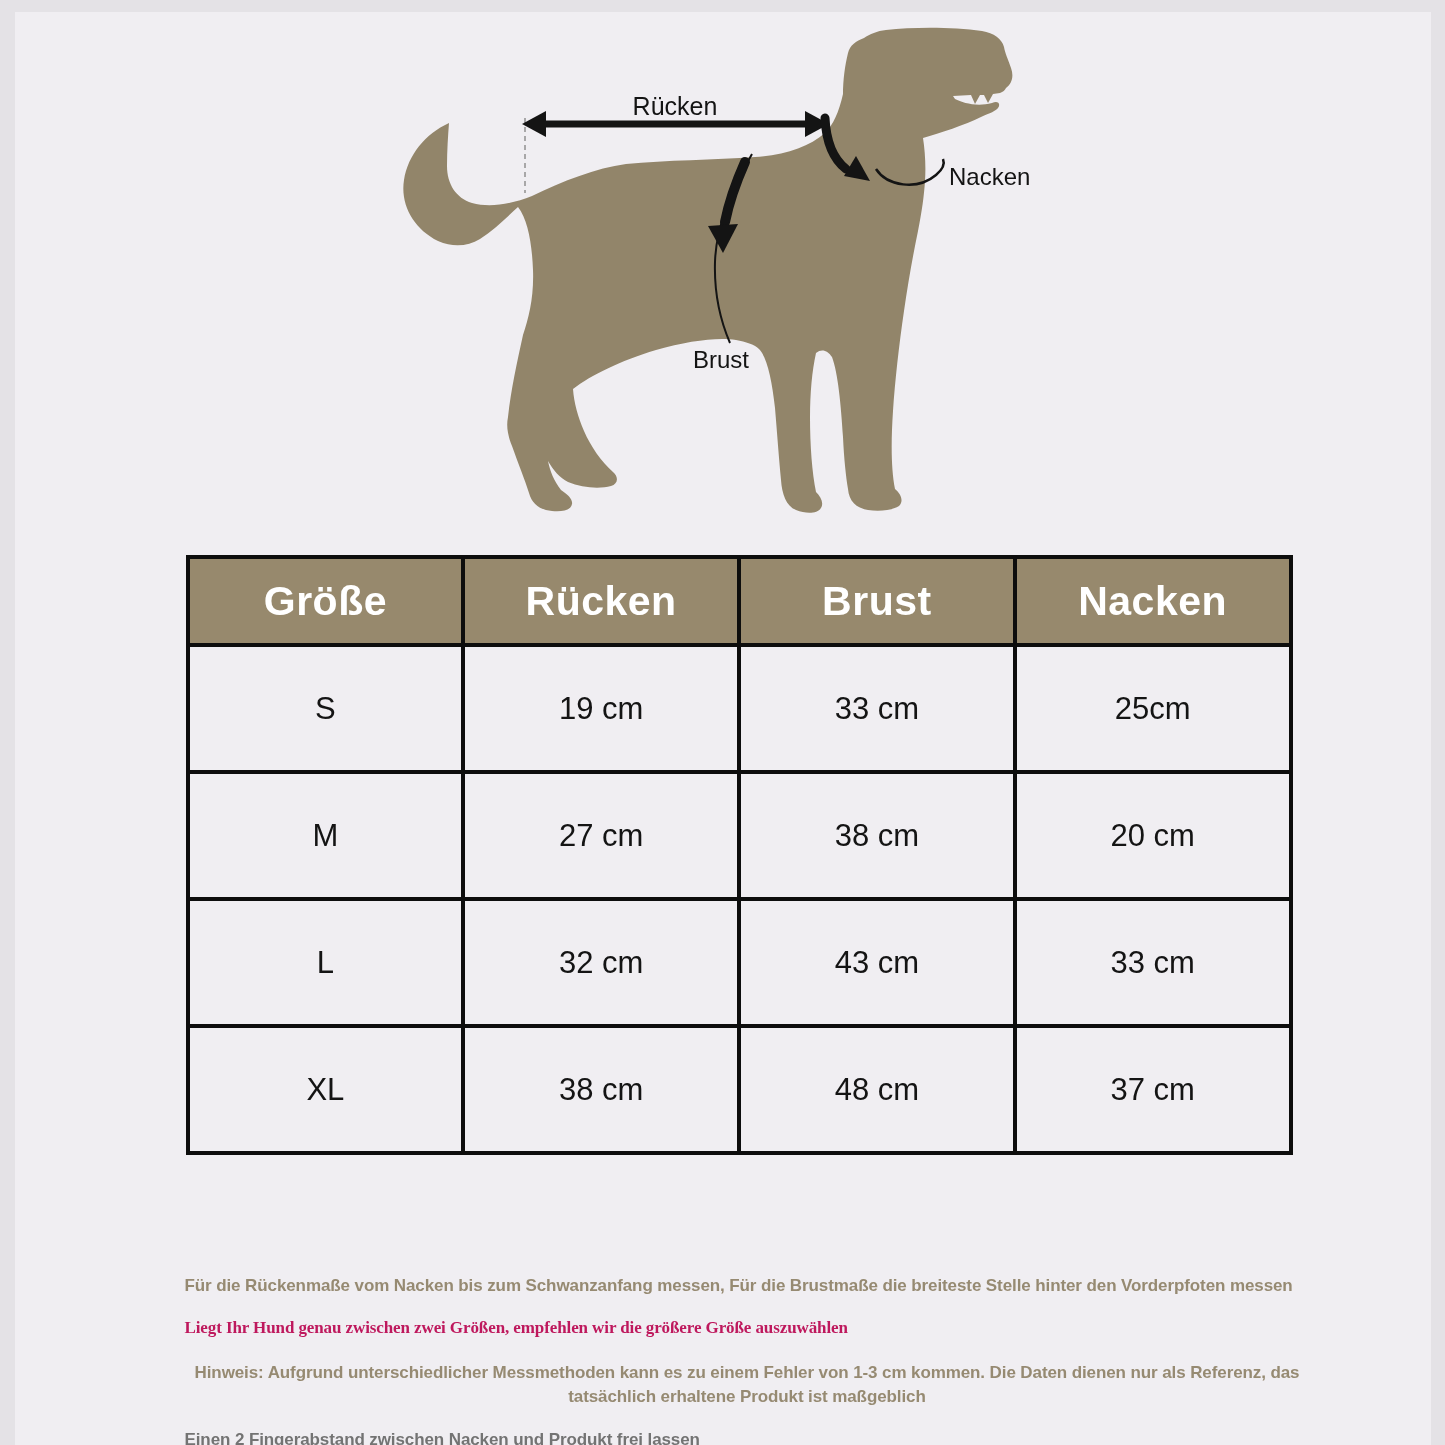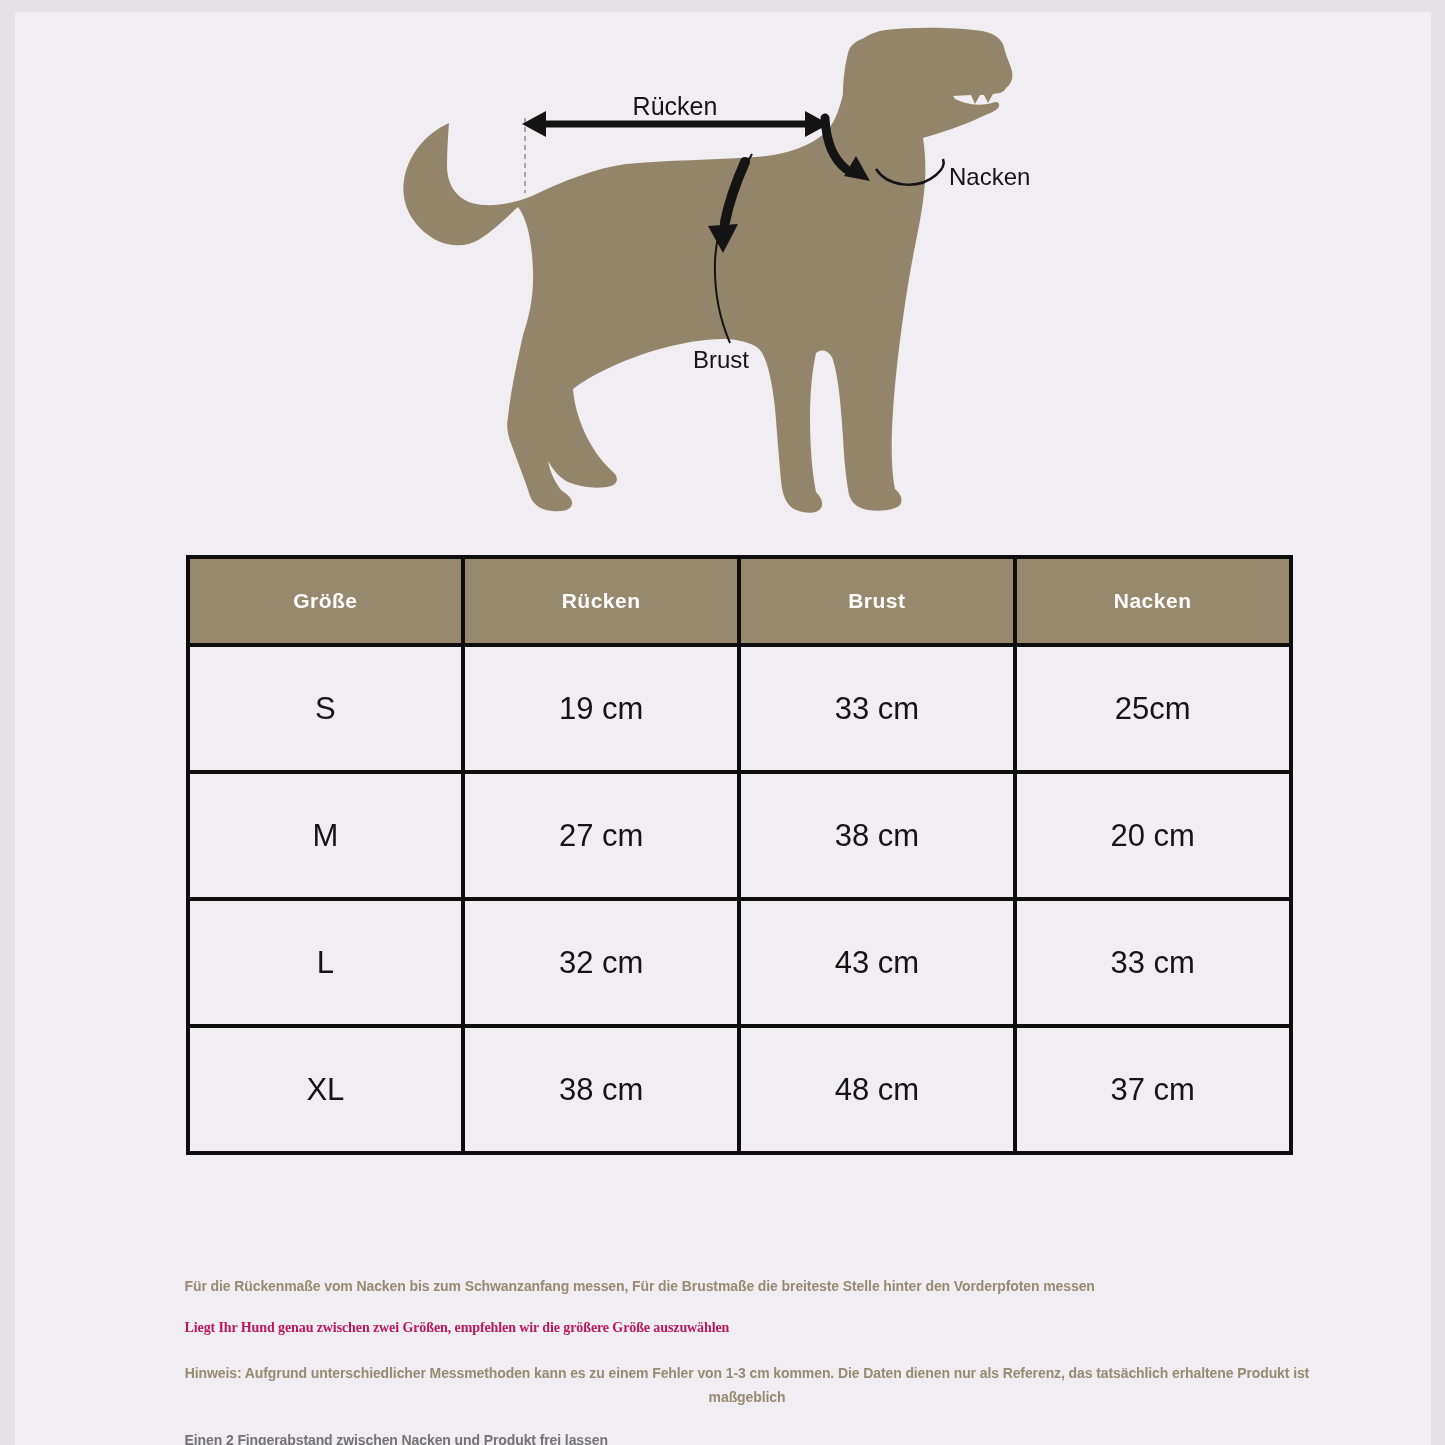--- a/index.html
+++ b/index.html
@@ -13,28 +13,28 @@
 
   table.size-table {
     position:absolute; left:171px; top:543px; width:1107px; height:600px;
     border-collapse:collapse; table-layout:fixed;
   }
   .size-table th, .size-table td {
     border:4px solid #0d0d0d; text-align:center; vertical-align:middle;
     padding:0;
   }
   .size-table th {
-    background:#97896d; color:#ffffff; font-size:21px; font-weight:700;
+    background:#97896d; color:#ffffff; font-size:41px; font-weight:700;
     height:84px; letter-spacing:0.5px;
   }
   .size-table td { font-size:31px; color:#141414; font-weight:400; background:#f0eef2; }
 
   .note {
     position:absolute; left:170px; width:1125px;
-    color:#968a72; font-weight:700; font-size:14px; line-height:24px;
+    color:#968a72; font-weight:700; font-size:17px; line-height:24px;
     letter-spacing:-0.1px;
   }
   .note-1 { top:1262px; }
   .note-2 { top:1304px; }
   .note-3 { top:1349px;text-align:center; }
   .note-4 { top:1416px; }
 </style>
 </head>
 <body>
 

